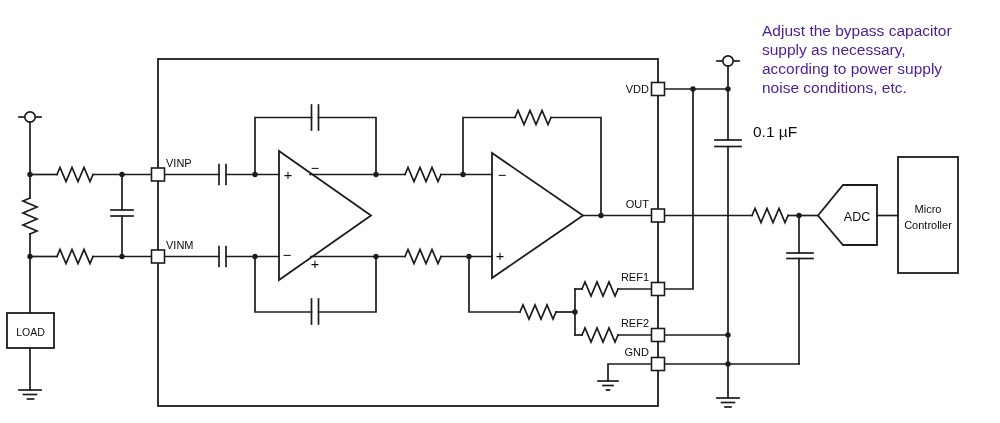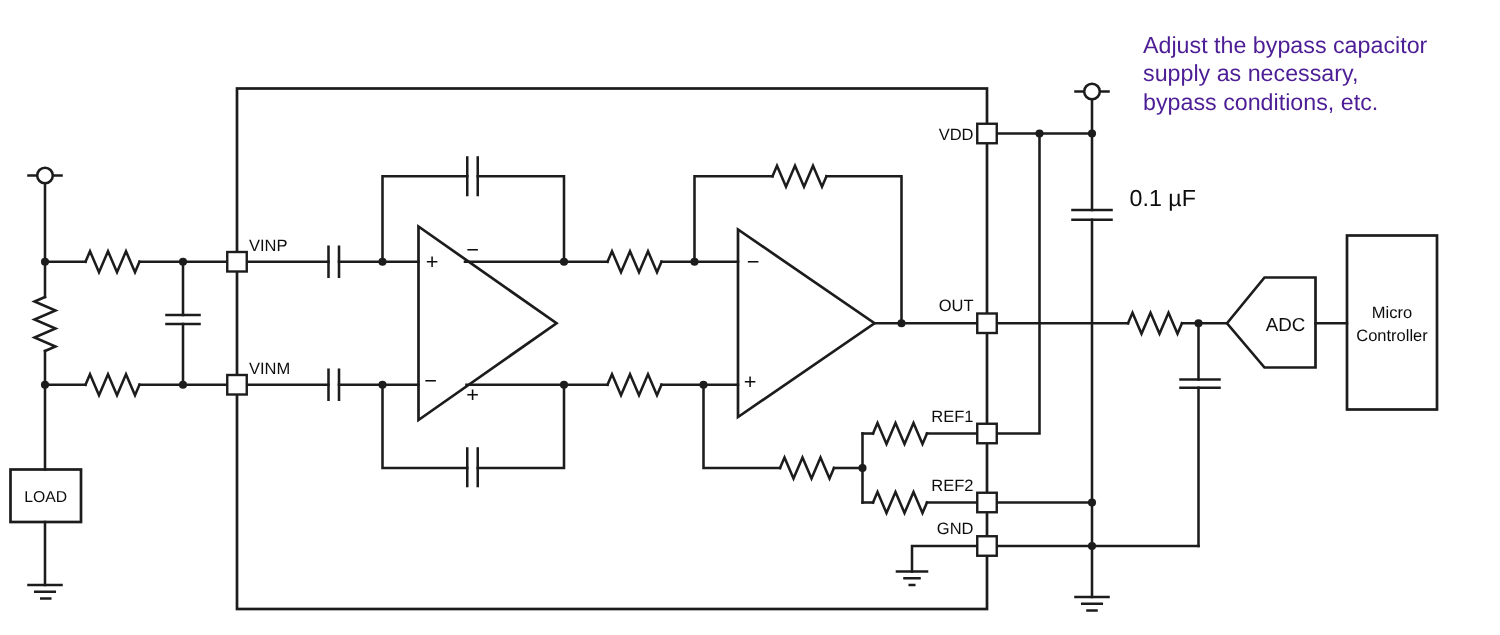--- a/index.html
+++ b/index.html
@@ -218,16 +218,17 @@
     <text class="blocklbl" x="30.5" y="331.5">LOAD</text>
     <text class="adclbl" x="857" y="216.5">ADC</text>
     <text class="mculbl" x="928" y="209">Micro</text>
     <text class="mculbl" x="928" y="224.5">Controller</text>
     <text class="capval" x="753" y="137">0.1 µF</text>
   </svg>
 
   <div class="note">
     <div>Adjust the bypass capacitor</div>
     <div>supply as necessary,</div>
-    <div>bypass conditions, etc.</div>
+    <div>according to power supply</div>
+    <div>noise conditions, etc.</div>
   </div>
 
 </div>
 
 </body></html>

